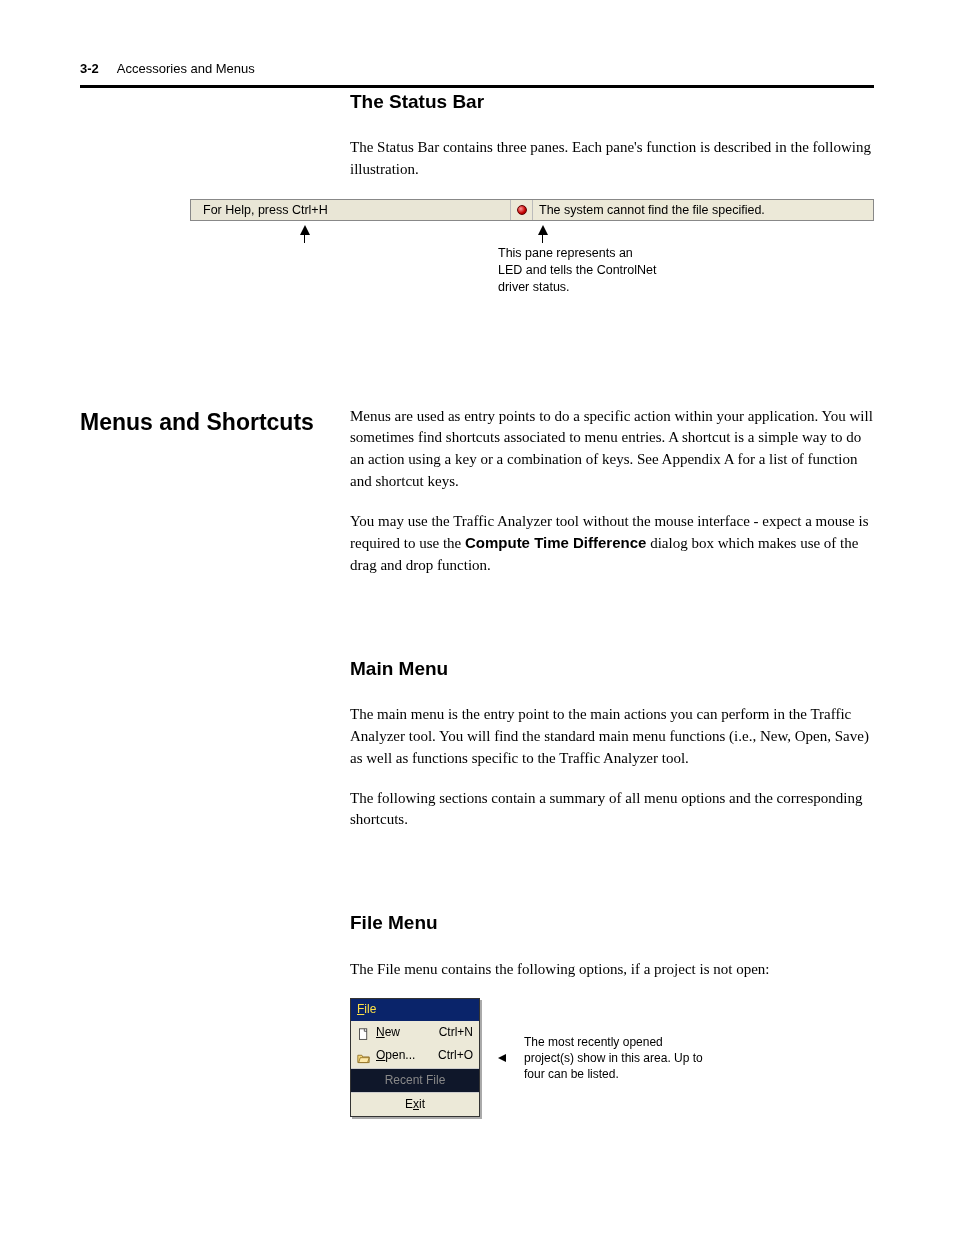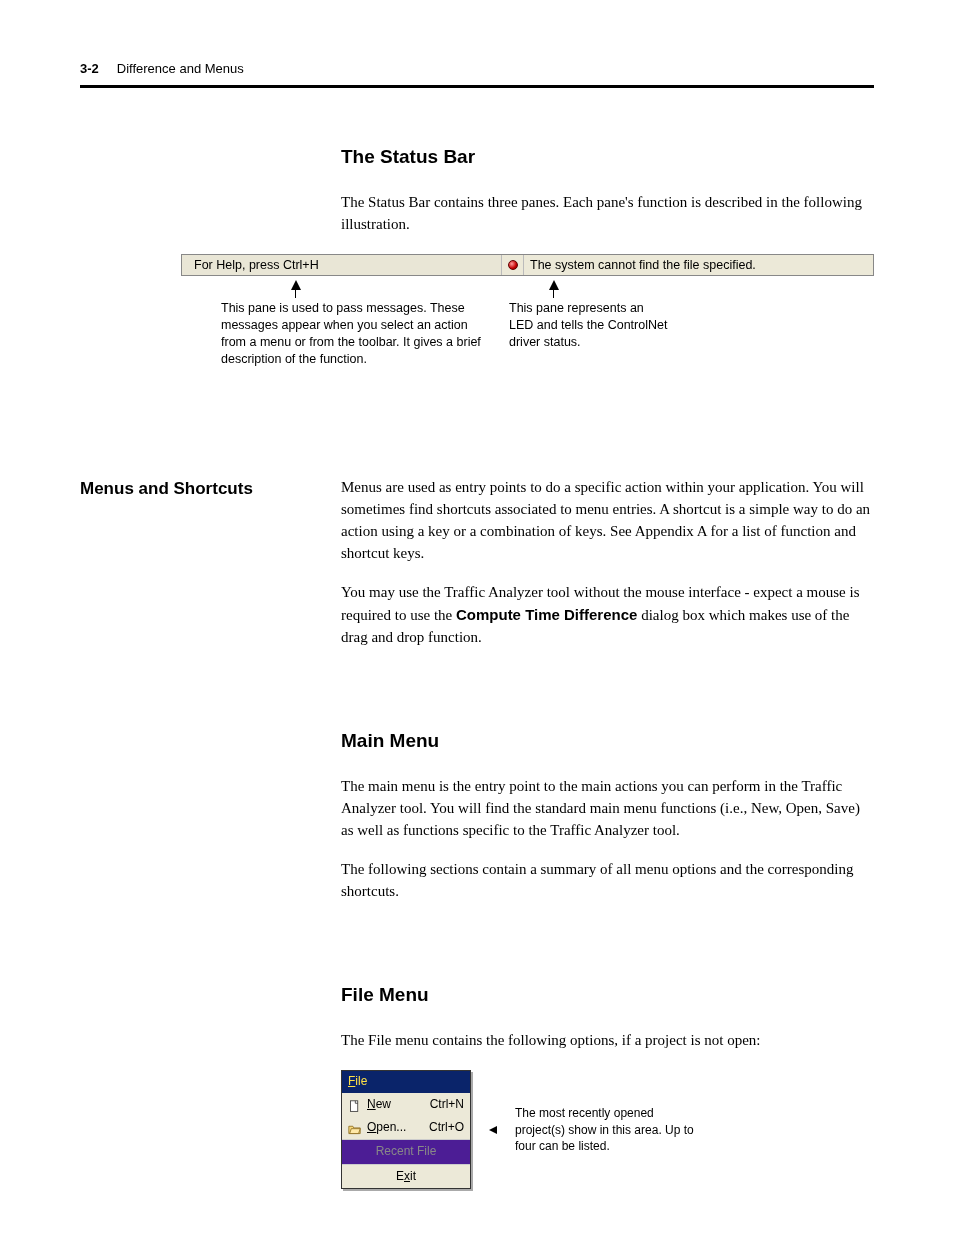--- a/index.html
+++ b/index.html
@@ -12,32 +12,31 @@
     padding: 60px 80px 40px 80px;
     font-size: 15px;
     line-height: 1.45;
   }
   .header-row {
     display: flex;
     align-items: flex-start;
     gap: 18px;
     padding-bottom: 6px;
     border-bottom: 3px solid #000;
-    margin-bottom: 55px;
     font-family: Arial, Helvetica, sans-serif;
     font-size: 13px;
   }
   .header-row .page-num { font-weight: bold; }
-  .two-col { display: flex; gap: 21px; }
+  .two-col { display: flex; gap: 30px; }
   .left-col { width: 240px; flex-shrink: 0; }
   .right-col { flex: 1; }
   .sect-head-major {
     font-family: Arial, Helvetica, sans-serif;
     font-weight: bold;
-    font-size: 17px;
+    font-size: 23px;
   }
   .sect-head-minor {
     font-family: Arial, Helvetica, sans-serif;
     font-weight: bold;
     font-size: 19px;
     margin-bottom: 22px;
   }
   p { margin-bottom: 18px; }
   .block { margin-bottom: 60px; }
   .bold-inline { font-family: Arial, Helvetica, sans-serif; font-weight: bold; }
@@ -57,21 +56,21 @@
   .sb-pane2 { flex: 0 0 22px; border-right:1px solid #bbb; display:flex; align-items:center; justify-content:center; }
   .sb-led {
     width: 10px; height: 10px; border-radius: 50%;
     background: radial-gradient(circle at 35% 35%, #ff9c9c, #c40000 60%, #7a0000);
     border: 1px solid #600000;
   }
   .sb-pane3 { flex: 1; padding-left: 6px; }
   .sb-anncols { display: flex; margin-top: 4px; }
   .sb-anncol { font-family: Arial, sans-serif; font-size: 12.5px; line-height: 1.35; position: relative; padding-top: 20px; }
   .sb-ann-a { width: 260px; margin-left: 40px; }
-  .sb-ann-b { width: 160px; margin-left: 28px; }
+  .sb-ann-b { width: 160px; margin-left: 8px; }
   .sb-ann-c { width: 250px; margin-left: 20px; }
   .arrow-up {
     position: absolute; top: 0; left: 70px;
     width: 0; height: 0; border-left: 5px solid transparent; border-right: 5px solid transparent; border-bottom: 10px solid #000;
   }
   .arrow-stem { position:absolute; top:10px; left:74px; width:1px; height:8px; background:#000; }
   .sb-ann-b .arrow-up { left: 40px; } .sb-ann-b .arrow-stem { left: 44px; }
   .sb-ann-c .arrow-up { left: 70px; } .sb-ann-c .arrow-stem { left: 74px; }
 
   
@@ -80,55 +79,54 @@
     width: 130px;
     font-family: Tahoma, Arial, sans-serif;
     font-size: 12px;
     border: 1px solid #333;
     background: #ece9d8;
     box-shadow: 2px 2px 0 #aaa;
   }
   .fm-title { background:#0a246a; color:#fde047; padding:2px 6px; }
   .fm-title u { text-decoration: underline; }
   .fm-row { display:flex; align-items:flex-end; padding: 3px 6px; gap:6px; }
-  .fm-row.disabled { color:#888; justify-content:center; border-top:1px solid #ccc; border-bottom:1px solid #ccc; background:#4c1d95; }
+  .fm-row.disabled { color:#888; justify-content:center; border-top:1px solid #ccc; border-bottom:1px solid #ccc; background:#0f172a; }
   .fm-row.exit { justify-content:center; }
   .fm-short { margin-left:auto; }
   .fm-icon { width:13px; height:13px; flex-shrink:0; }
   .fm-callout { font-family: Arial, sans-serif; font-size: 12px; line-height:1.35; width: 190px; }
   .fm-arrow {
     width:0; height:0; border-top:4px solid transparent; border-bottom:4px solid transparent; border-right:8px solid #000; flex-shrink:0;
   }
 </style>
 </head>
 <body>
 
 <div class="header-row">
   <span class="page-num">3-2</span>
-  <span>Difference and Menus</span>
+  <span>Accessories and Menus</span>
 </div>
 
 <div class="two-col block">
   <div class="left-col"></div>
   <div class="right-col">
     <h2 class="sect-head-minor">The Status Bar</h2>
     <p>The Status Bar contains three panes. Each pane's function is described in the following illustration.</p>
 
     <div class="statusbar-fig">
       <div class="statusbar-box">
         <div class="sb-pane1">For Help, press Ctrl+H</div>
         <div class="sb-pane2">
           <span class="sb-led"></span>
         </div>
         <div class="sb-pane3">The system cannot find the file specified.</div>
       </div>
       <div class="sb-anncols">
         <div class="sb-anncol sb-ann-a">
           <span class="arrow-up"></span><span class="arrow-stem"></span>
-          <span>This pane is used to pass messages. These messages appear when you select an action from a menu or from the toolbar. It gives a brief description of the function.</span>
         </div>
         <div class="sb-anncol sb-ann-b">
           <span class="arrow-up"></span><span class="arrow-stem"></span>
           <span>This pane represents an LED and tells the ControlNet driver status.</span>
         </div>
       </div>
     </div>
   </div>
 </div>
 

